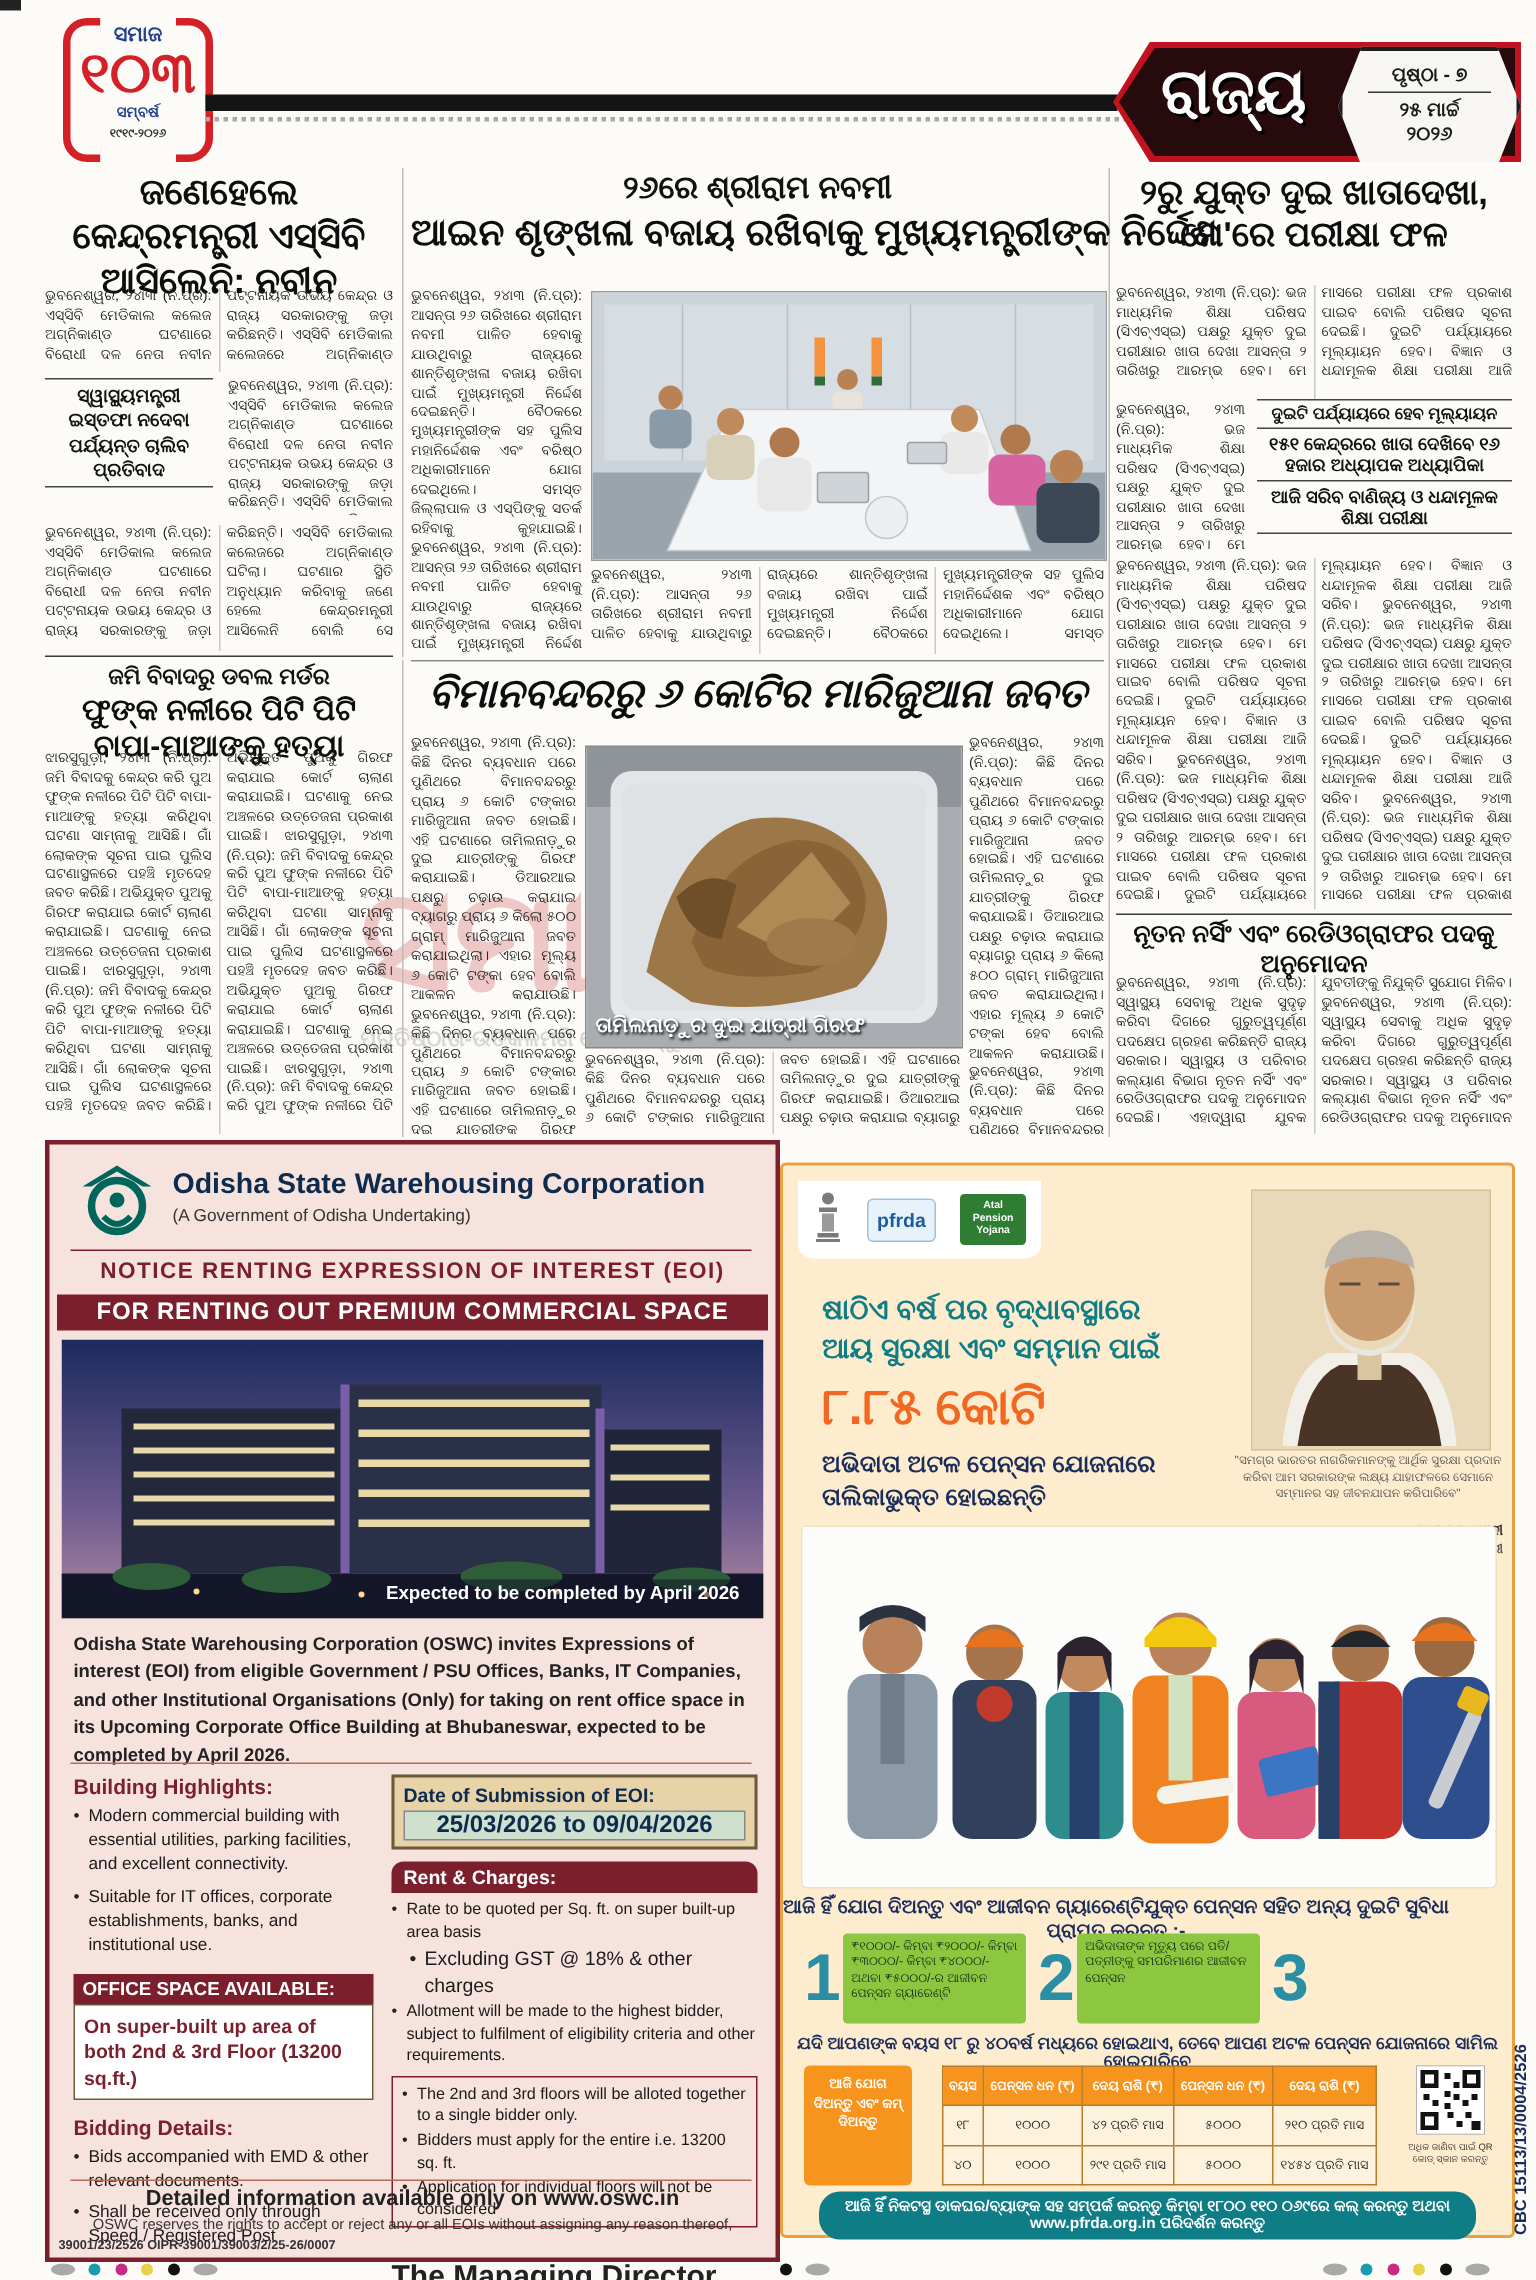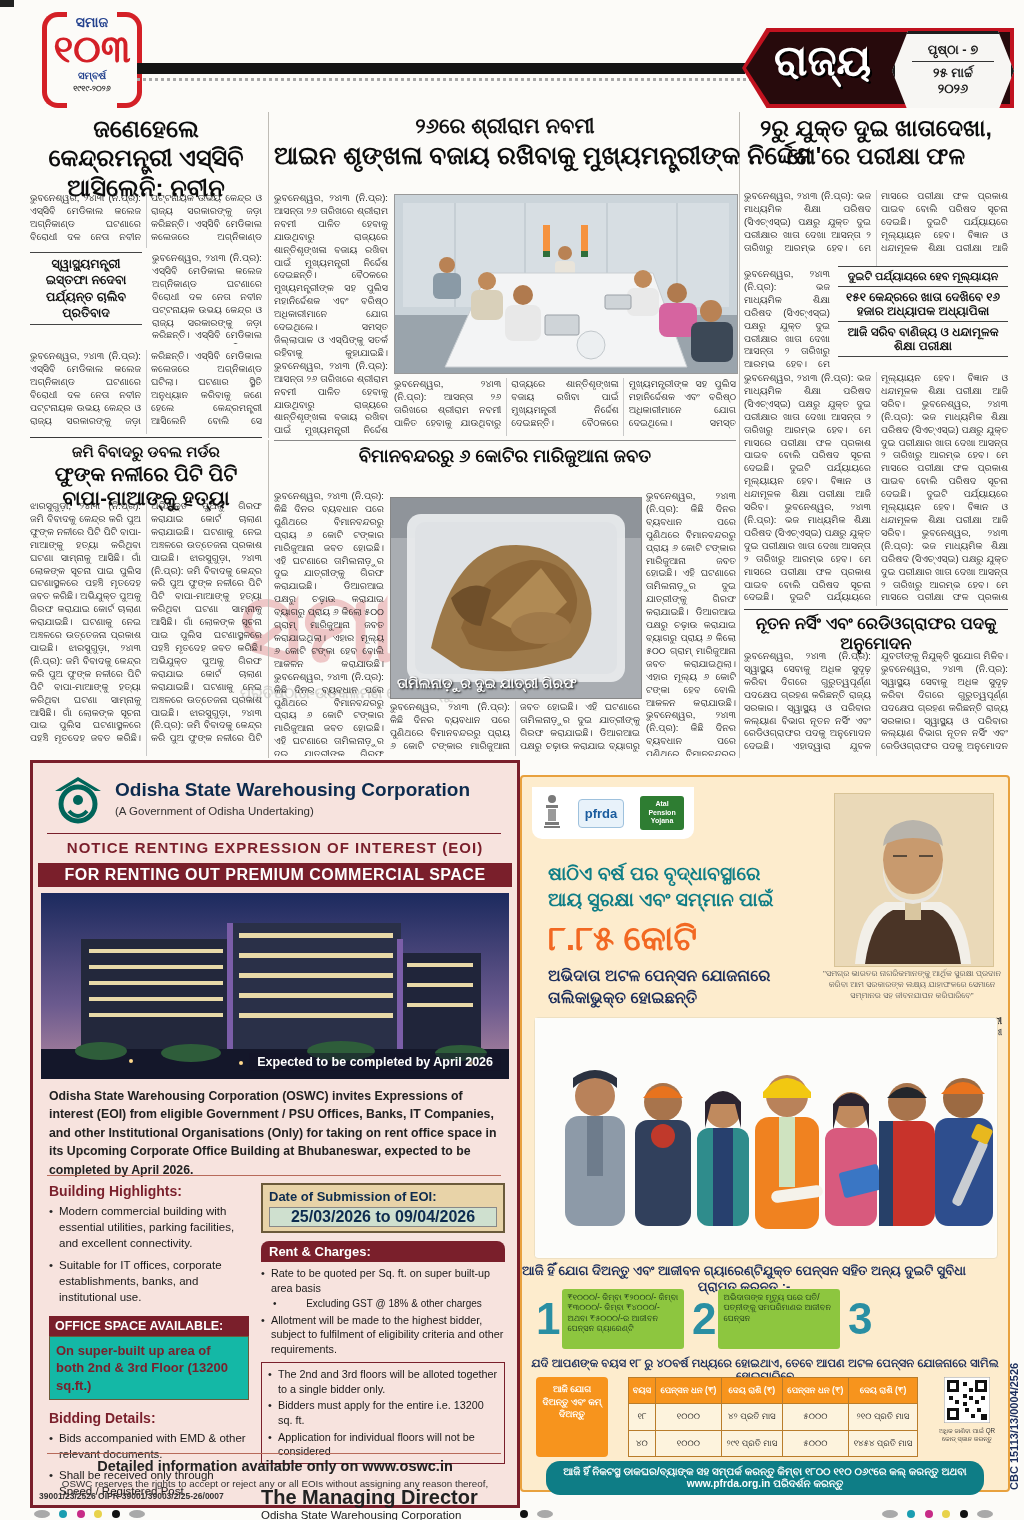--- a/index.html
+++ b/index.html
@@ -129,21 +129,21 @@
       <rect x="210" y="100" width="26" height="14" rx="2" fill="#cfd4d8" stroke="#9aa0a6"></rect>
       <circle cx="196" cy="150" r="14" fill="#eceff1" stroke="#c2c8cc"></circle>
     </svg>
   </div>
 
   <div class="abs body-txt" style="left:274px;top:192px;width:114px;height:244px;">ଭୁବନେଶ୍ୱର, ୨୪ା୩ (ନି.ପ୍ର): ଆସନ୍ତା ୨୬ ତାରିଖରେ ଶ୍ରୀରାମ ନବମୀ ପାଳିତ ହେବାକୁ ଯାଉଥିବାରୁ ରାଜ୍ୟରେ ଶାନ୍ତିଶୃଙ୍ଖଳା ବଜାୟ ରଖିବା ପାଇଁ ମୁଖ୍ୟମନ୍ତ୍ରୀ ନିର୍ଦ୍ଦେଶ ଦେଇଛନ୍ତି। ବୈଠକରେ ମୁଖ୍ୟମନ୍ତ୍ରୀଙ୍କ ସହ ପୁଲିସ ମହାନିର୍ଦ୍ଦେଶକ ଏବଂ ବରିଷ୍ଠ ଅଧିକାରୀମାନେ ଯୋଗ ଦେଇଥିଲେ। ସମସ୍ତ ଜିଲ୍ଲାପାଳ ଓ ଏସ୍‌ପିଙ୍କୁ ସତର୍କ ରହିବାକୁ କୁହାଯାଇଛି। ଭୁବନେଶ୍ୱର, ୨୪ା୩ (ନି.ପ୍ର): ଆସନ୍ତା ୨୬ ତାରିଖରେ ଶ୍ରୀରାମ ନବମୀ ପାଳିତ ହେବାକୁ ଯାଉଥିବାରୁ ରାଜ୍ୟରେ ଶାନ୍ତିଶୃଙ୍ଖଳା ବଜାୟ ରଖିବା ପାଇଁ ମୁଖ୍ୟମନ୍ତ୍ରୀ ନିର୍ଦ୍ଦେଶ ଦେଇଛନ୍ତି। ବୈଠକରେ ମୁଖ୍ୟମନ୍ତ୍ରୀଙ୍କ ସହ ପୁଲିସ ମହାନିର୍ଦ୍ଦେଶକ ଏବଂ ବରିଷ୍ଠ ଅଧିକାରୀମାନେ ଯୋଗ ଦେଇଥିଲେ। ସମସ୍ତ ଜିଲ୍ଲାପାଳ ଓ ଏସ୍‌ପିଙ୍କୁ ସତର୍କ ରହିବାକୁ କୁହାଯାଇଛି। ଭୁବନେଶ୍ୱର, ୨୪ା୩ (ନି.ପ୍ର): ଆସନ୍ତା ୨୬ ତାରିଖରେ ଶ୍ରୀରାମ ନବମୀ ପାଳିତ ହେବାକୁ ଯାଉଥିବାରୁ ରାଜ୍ୟରେ ଶାନ୍ତିଶୃଙ୍ଖଳା ବଜାୟ ରଖିବା ପାଇଁ ମୁଖ୍ୟମନ୍ତ୍ରୀ ନିର୍ଦ୍ଦେଶ ଦେଇଛନ୍ତି। ବୈଠକରେ ମୁଖ୍ୟମନ୍ତ୍ରୀଙ୍କ ସହ ପୁଲିସ ମହାନିର୍ଦ୍ଦେଶକ ଏବଂ ବରିଷ୍ଠ ଅଧିକାରୀମାନେ ଯୋଗ ଦେଇଥିଲେ। ସମସ୍ତ ଜିଲ୍ଲାପାଳ ଓ ଏସ୍‌ପିଙ୍କୁ ସତର୍କ ରହିବାକୁ କୁହାଯାଇଛି। ଭୁବନେଶ୍ୱର, ୨୪ା୩ (ନି.ପ୍ର): ଆସନ୍ତା ୨୬ ତାରିଖରେ ଶ୍ରୀରାମ ନବମୀ ପାଳିତ ହେବାକୁ ଯାଉଥିବାରୁ ରାଜ୍ୟରେ ଶାନ୍ତିଶୃଙ୍ଖଳା ବଜାୟ ରଖିବା ପାଇଁ ମୁଖ୍ୟମନ୍ତ୍ରୀ ନିର୍ଦ୍ଦେଶ ଦେଇଛନ୍ତି। ବୈଠକରେ ମୁଖ୍ୟମନ୍ତ୍ରୀଙ୍କ ସହ ପୁଲିସ ମହାନିର୍ଦ୍ଦେଶକ ଏବଂ ବରିଷ୍ଠ ଅଧିକାରୀମାନେ ଯୋଗ ଦେଇଥିଲେ। ସମସ୍ତ ଜିଲ୍ଲାପାଳ ଓ ଏସ୍‌ପିଙ୍କୁ ସତର୍କ ରହିବାକୁ କୁହାଯାଇଛି।</div>
 
   <div class="abs body-txt col3" style="left:394px;top:378px;width:342px;height:58px;">ଭୁବନେଶ୍ୱର, ୨୪ା୩ (ନି.ପ୍ର): ଆସନ୍ତା ୨୬ ତାରିଖରେ ଶ୍ରୀରାମ ନବମୀ ପାଳିତ ହେବାକୁ ଯାଉଥିବାରୁ ରାଜ୍ୟରେ ଶାନ୍ତିଶୃଙ୍ଖଳା ବଜାୟ ରଖିବା ପାଇଁ ମୁଖ୍ୟମନ୍ତ୍ରୀ ନିର୍ଦ୍ଦେଶ ଦେଇଛନ୍ତି। ବୈଠକରେ ମୁଖ୍ୟମନ୍ତ୍ରୀଙ୍କ ସହ ପୁଲିସ ମହାନିର୍ଦ୍ଦେଶକ ଏବଂ ବରିଷ୍ଠ ଅଧିକାରୀମାନେ ଯୋଗ ଦେଇଥିଲେ। ସମସ୍ତ ଜିଲ୍ଲାପାଳ ଓ ଏସ୍‌ପିଙ୍କୁ ସତର୍କ ରହିବାକୁ କୁହାଯାଇଛି। ଭୁବନେଶ୍ୱର, ୨୪ା୩ (ନି.ପ୍ର): ଆସନ୍ତା ୨୬ ତାରିଖରେ ଶ୍ରୀରାମ ନବମୀ ପାଳିତ ହେବାକୁ ଯାଉଥିବାରୁ ରାଜ୍ୟରେ ଶାନ୍ତିଶୃଙ୍ଖଳା ବଜାୟ ରଖିବା ପାଇଁ ମୁଖ୍ୟମନ୍ତ୍ରୀ ନିର୍ଦ୍ଦେଶ ଦେଇଛନ୍ତି। ବୈଠକରେ ମୁଖ୍ୟମନ୍ତ୍ରୀଙ୍କ ସହ ପୁଲିସ ମହାନିର୍ଦ୍ଦେଶକ ଏବଂ ବରିଷ୍ଠ ଅଧିକାରୀମାନେ ଯୋଗ ଦେଇଥିଲେ। ସମସ୍ତ ଜିଲ୍ଲାପାଳ ଓ ଏସ୍‌ପିଙ୍କୁ ସତର୍କ ରହିବାକୁ କୁହାଯାଇଛି। ଭୁବନେଶ୍ୱର, ୨୪ା୩ (ନି.ପ୍ର): ଆସନ୍ତା ୨୬ ତାରିଖରେ ଶ୍ରୀରାମ ନବମୀ ପାଳିତ ହେବାକୁ ଯାଉଥିବାରୁ ରାଜ୍ୟରେ ଶାନ୍ତିଶୃଙ୍ଖଳା ବଜାୟ ରଖିବା ପାଇଁ ମୁଖ୍ୟମନ୍ତ୍ରୀ ନିର୍ଦ୍ଦେଶ ଦେଇଛନ୍ତି। ବୈଠକରେ ମୁଖ୍ୟମନ୍ତ୍ରୀଙ୍କ ସହ ପୁଲିସ ମହାନିର୍ଦ୍ଦେଶକ ଏବଂ ବରିଷ୍ଠ ଅଧିକାରୀମାନେ ଯୋଗ ଦେଇଥିଲେ। ସମସ୍ତ ଜିଲ୍ଲାପାଳ ଓ ଏସ୍‌ପିଙ୍କୁ ସତର୍କ ରହିବାକୁ କୁହାଯାଇଛି।</div>
 
   <div class="abs hrule" style="left:274px;top:440px;width:462px;border-top-color:#888;"></div>
-  <div class="abs hl" style="left:274px;top:446px;width:462px;font-size:18px;white-space:nowrap;">ବିମାନବନ୍ଦରରୁ ୬ କୋଟିର ମାରିଜୁଆନା ଜବତ</div>
+  <div class="abs hl" style="left:274px;top:446px;width:462px;font-size:27px;white-space:nowrap;font-style:italic;">ବିମାନବନ୍ଦରରୁ ୬ କୋଟିର ମାରିଜୁଆନା ଜବତ</div>
 
   <div class="abs" style="left:390px;top:497px;width:250px;height:200px;border:1px solid #888;">
     <svg width="250" height="200" viewBox="0 0 250 200" xmlns="http://www.w3.org/2000/svg">
       <rect width="250" height="200" fill="#a9adb2"></rect>
       <rect width="250" height="40" fill="#8f949a"></rect>
       <rect x="16" y="16" width="218" height="168" rx="14" fill="#e8eaec" opacity="0.95"></rect>
       <rect x="24" y="24" width="202" height="152" rx="10" fill="#dfe2e5"></rect>
       <path d="M40 150 Q60 60 110 48 Q170 40 196 92 Q210 130 180 160 Q120 180 70 170 Z" fill="#9c7848"></path>
       <path d="M70 130 Q90 70 140 62 Q180 62 186 100 Q188 130 150 150 Q100 158 78 146 Z" fill="#8a6436"></path>
       <path d="M100 120 L150 70 L176 104 L140 140 Z" fill="#b08a54"></path>
@@ -234,34 +234,34 @@
     </div>
 
     <div class="abs" style="left:16px;top:324px;width:452px;font-size:12.3px;line-height:1.5;color:#222;font-weight:600;">Odisha State Warehousing Corporation (OSWC) invites Expressions of interest (EOI) from eligible Government / PSU Offices, Banks, IT Companies, and other Institutional Organisations (Only) for taking on rent office space in its Upcoming Corporate Office Building at Bhubaneswar, expected to be completed by April 2026.</div>
     <div class="abs" style="left:14px;top:412px;width:454px;border-top:1.5px solid #b86a5a;"></div>
 
     <div class="abs" style="left:16px;top:420px;width:200px;">
       <div class="mar" style="font-size:14px;font-weight:800;">Building Highlights:</div>
       <div class="bullet" style="font-size:11.5px;line-height:1.4;margin-top:4px;">Modern commercial building with essential utilities, parking facilities, and excellent connectivity.</div>
       <div class="bullet" style="font-size:11.5px;line-height:1.4;margin-top:6px;">Suitable for IT offices, corporate establishments, banks, and institutional use.</div>
       <div style="margin-top:10px;background:#7a1f2b;color:#fff;font-size:12.5px;font-weight:800;padding:3px 6px;">OFFICE SPACE AVAILABLE:</div>
-      <div style="background:#14b8a6;border:1.5px solid #6b5a3a;color:#7a1f2b;font-size:13px;font-weight:800;padding:5px 6px;line-height:1.35;">On super-built up area of both 2nd &amp; 3rd Floor (13200 sq.ft.)</div>
+      <div style="background:#ffffff;border:1.5px solid #6b5a3a;color:#7a1f2b;font-size:13px;font-weight:800;padding:5px 6px;line-height:1.35;">On super-built up area of both 2nd &amp; 3rd Floor (13200 sq.ft.)</div>
       <div class="mar" style="font-size:14px;font-weight:800;margin-top:10px;">Bidding Details:</div>
       <div class="bullet" style="font-size:11.5px;line-height:1.4;margin-top:4px;">Bids accompanied with EMD &amp; other relevant documents.</div>
       <div class="bullet" style="font-size:11.5px;line-height:1.4;margin-top:5px;">Shall be received only through Speed / Registered Post</div>
     </div>
 
     <div class="abs" style="left:228px;top:420px;width:244px;">
       <div style="border:2px solid #6b5a3a;background:#e8d3a8;padding:4px 6px;">
         <div style="font-size:13px;font-weight:800;color:#0d2b4e;">Date of Submission of EOI:</div>
         <div style="background:#cfe0cf;border:1px solid #888;font-size:16px;font-weight:800;color:#0d2b4e;text-align:center;margin-top:3px;">25/03/2026 to 09/04/2026</div>
       </div>
       <div style="margin-top:8px;background:#7a1f2b;color:#fff;font-size:13px;font-weight:800;padding:3px 8px;border-radius:8px 8px 0 0;">Rent &amp; Charges:</div>
       <div class="bullet" style="font-size:10.8px;line-height:1.35;margin-top:4px;">Rate to be quoted per Sq. ft. on super built-up area basis</div>
-      <div class="bullet" style="font-size:10px;line-height:1.35;margin-left:12px;margin-top:2px;text-align:center;">Excluding GST @ 18% &amp; other charges</div>
+      <div class="bullet" style="font-size:13px;line-height:1.35;margin-left:12px;margin-top:2px;">Excluding GST @ 18% &amp; other charges</div>
       <div class="bullet" style="font-size:10.8px;line-height:1.35;margin-top:2px;">Allotment will be made to the highest bidder, subject to fulfilment of eligibility criteria and other requirements.</div>
       <div style="border:1.5px solid #7a1f2b;padding:4px 6px;margin-top:6px;">
         <div class="bullet" style="font-size:10.8px;line-height:1.35;">The 2nd and 3rd floors will be alloted together to a single bidder only.</div>
         <div class="bullet" style="font-size:10.8px;line-height:1.35;margin-top:2px;">Bidders must apply for the entire i.e. 13200 sq. ft.</div>
         <div class="bullet" style="font-size:10.8px;line-height:1.35;margin-top:2px;">Application for individual floors will not be considered</div>
       </div>
       <div style="font-size:20px;font-weight:700;color:#222;margin-top:22px;">The Managing Director</div>
       <div style="font-size:11.5px;">Odisha State Warehousing Corporation</div>
       <div style="font-size:11.5px;">Plot No. 2, Cuttack Road</div>
       <div style="font-size:11.5px;">Bhubaneswar – 751006, Odisha</div>

